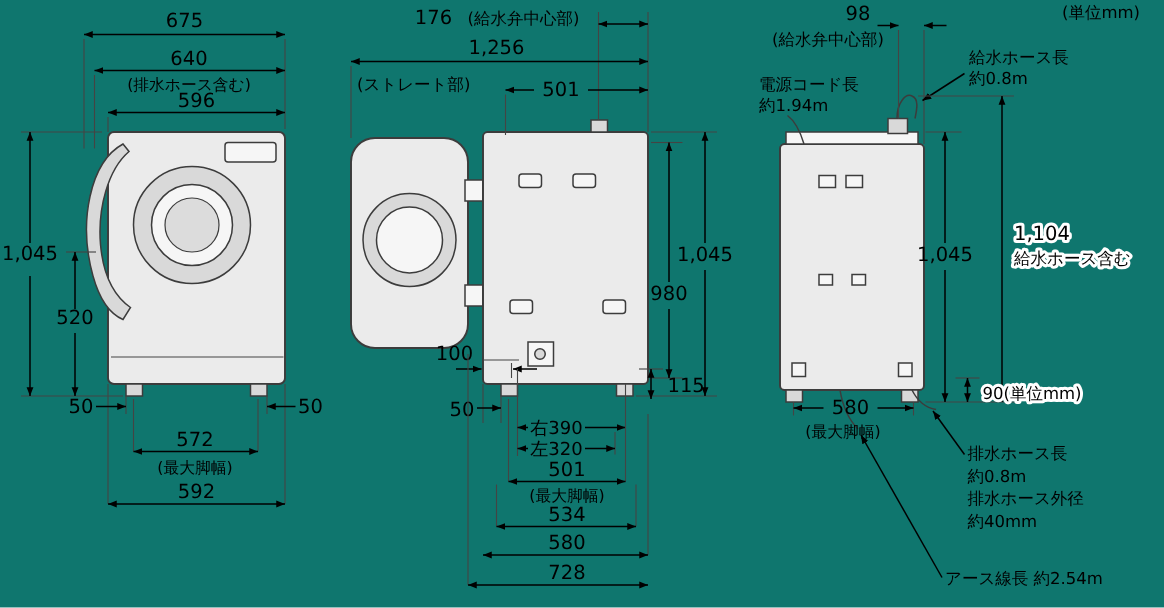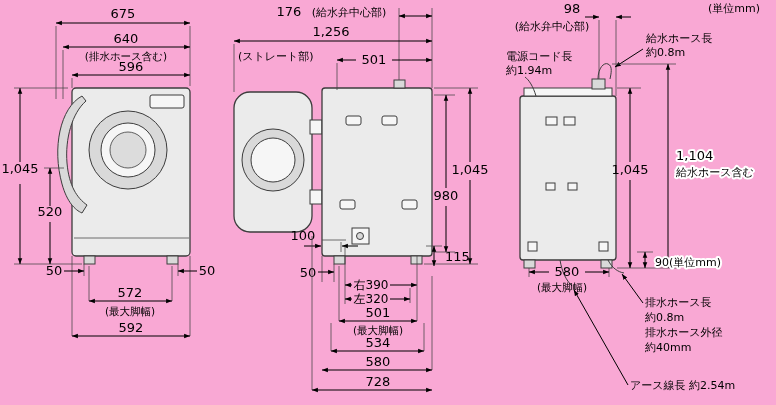--- a/index.html
+++ b/index.html
@@ -1,16 +1,16 @@
 <!DOCTYPE html>
 <html><head>
 <meta charset="utf-8">
 <style>
   html,body{margin:0;padding:0;background:#fff;}
-  #stage{position:relative;width:776px;height:405px;background:#f9a8d4;overflow:hidden;
+  #stage{position:relative;width:776px;height:405px;background:#0f766e;overflow:hidden;
          font-family:"DejaVu Sans","Liberation Sans",sans-serif;}
   svg text{fill:#000;font-family:"DejaVu Sans","Liberation Sans",sans-serif;}
   .num{font-size:13px;}
   .num2{font-size:12px;}
   .note{font-size:11px;}
   .note2{font-size:10.5px;}
   .dim{stroke:#000;stroke-width:1;fill:none;}
   .ext{stroke:#444;stroke-width:0.75;fill:none;}
   .body{fill:#ebebeb;stroke:#3c3c3c;stroke-width:1.3;}
   .det{fill:#f6f6f6;stroke:#3c3c3c;stroke-width:1;}

